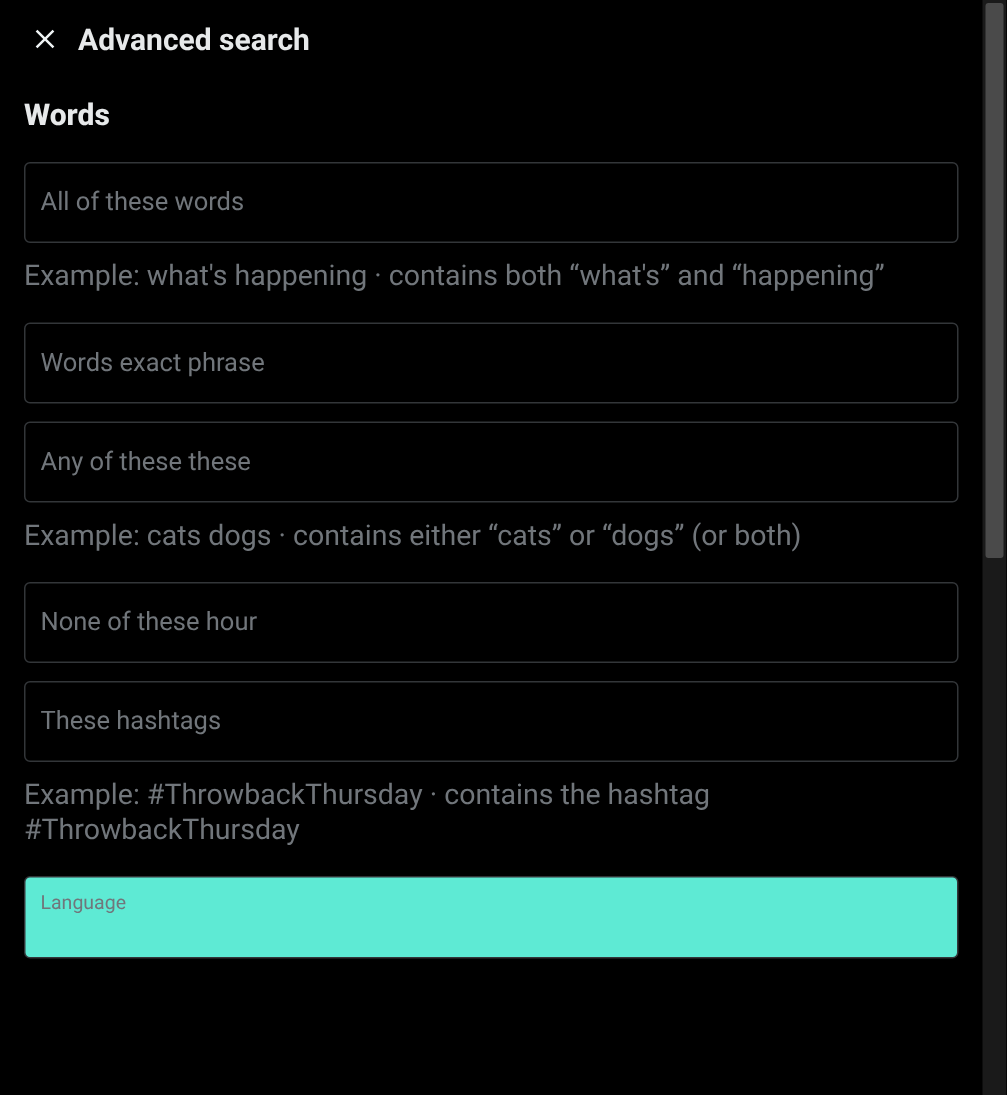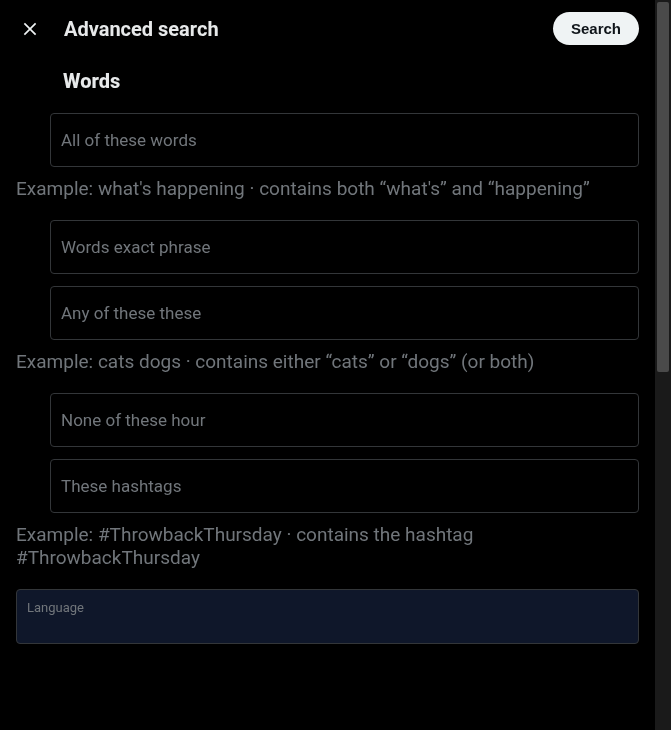--- a/index.html
+++ b/index.html
@@ -34,21 +34,21 @@
       border-radius: 2px;
     }
     .content {
       padding: 0;
       width: calc(100% - 16px);
     }
     .header {
       display: flex;
       align-items: center;
       padding: 12px 16px;
-      gap: 20px;
+      gap: 8px;
     }
     .close-btn {
       background: none;
       border: none;
       color: #eff3f4;
       cursor: pointer;
       padding: 4px;
       display: flex;
       align-items: center;
       justify-content: center;
@@ -71,66 +71,63 @@
       padding: 8px 18px;
       font-size: 15px;
       font-weight: 700;
       cursor: pointer;
     }
     .section-title {
       font-size: 20px;
       font-weight: 800;
       color: #e7e9ea;
       padding: 12px 16px 12px 16px;
-      margin-left: 47px;
     }
     .field-group {
       padding: 8px 16px 4px 16px;
     }
     .input-wrapper {
       border: 1px solid #333639;
       border-radius: 4px;
       padding: 16px 10px;
       background: #000000;
-      margin-left: 34px;
     }
     .input-label {
       color: #71767b;
       font-size: 17px;
       font-weight: 400;
     }
     .input-label-small {
       color: #71767b;
       font-size: 13px;
       font-weight: 400;
     }
     .hint-text {
       color: #71767b;
       font-size: 19px;
       padding: 6px 16px 12px 16px;
     }
     .input-wrapper-small {
       border: 1px solid #333639;
       border-radius: 4px;
       padding: 10px 10px 28px 10px;
-      background: #0f172a;
+      background: #5eead4;
     }
   </style>
 </head>
 <body>
 
 <div class="content">
   <div class="header">
     <button class="close-btn">
       <svg viewBox="0 0 24 24" fill="currentColor">
         <path d="M10.59 12L4.54 5.96l1.42-1.42L12 10.59l6.04-6.05 1.42 1.42L13.41 12l6.05 6.04-1.42 1.42L12 13.41l-6.04 6.05-1.42-1.42L10.59 12z"></path>
       </svg>
     </button>
     <div class="header-title">Advanced search</div>
-    <button class="search-btn">Search</button>
   </div>
 
   <div class="section-title">Words</div>
 
   <div class="field-group">
     <div class="input-wrapper">
       <div class="input-label">All of these words</div>
     </div>
   </div>
   <div class="hint-text">Example: what's happening · contains both “what's” and “happening”</div>

